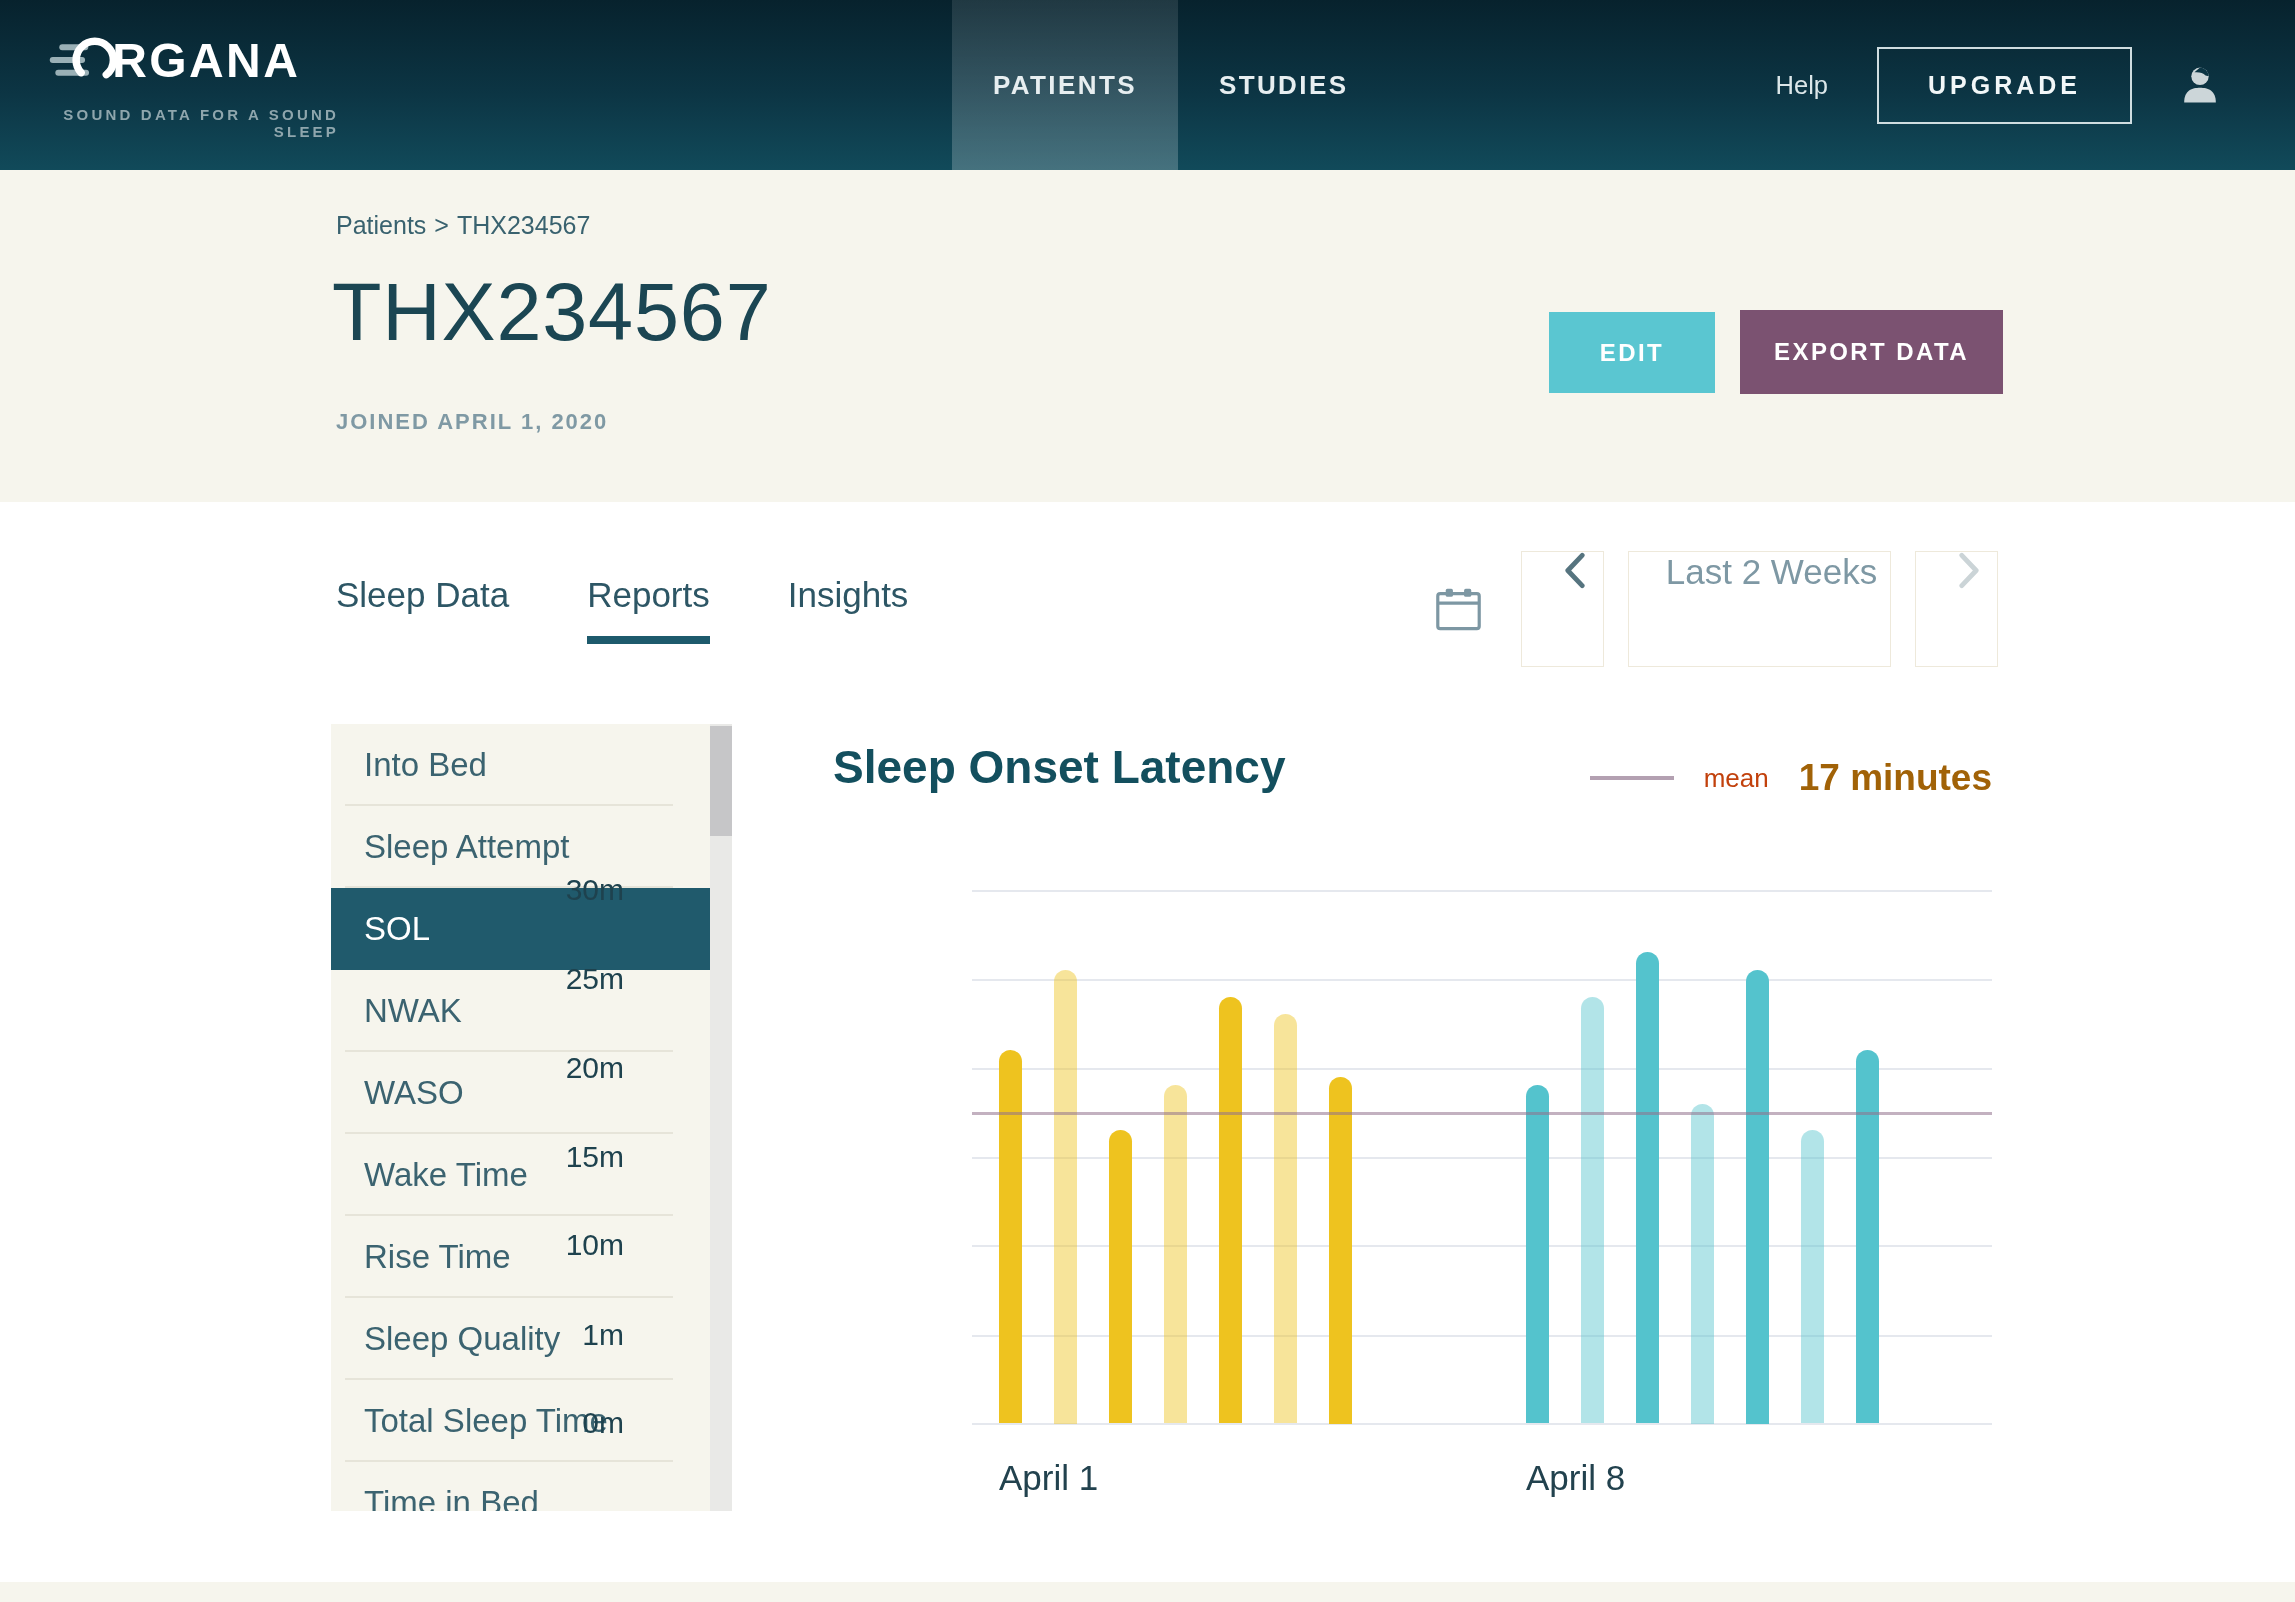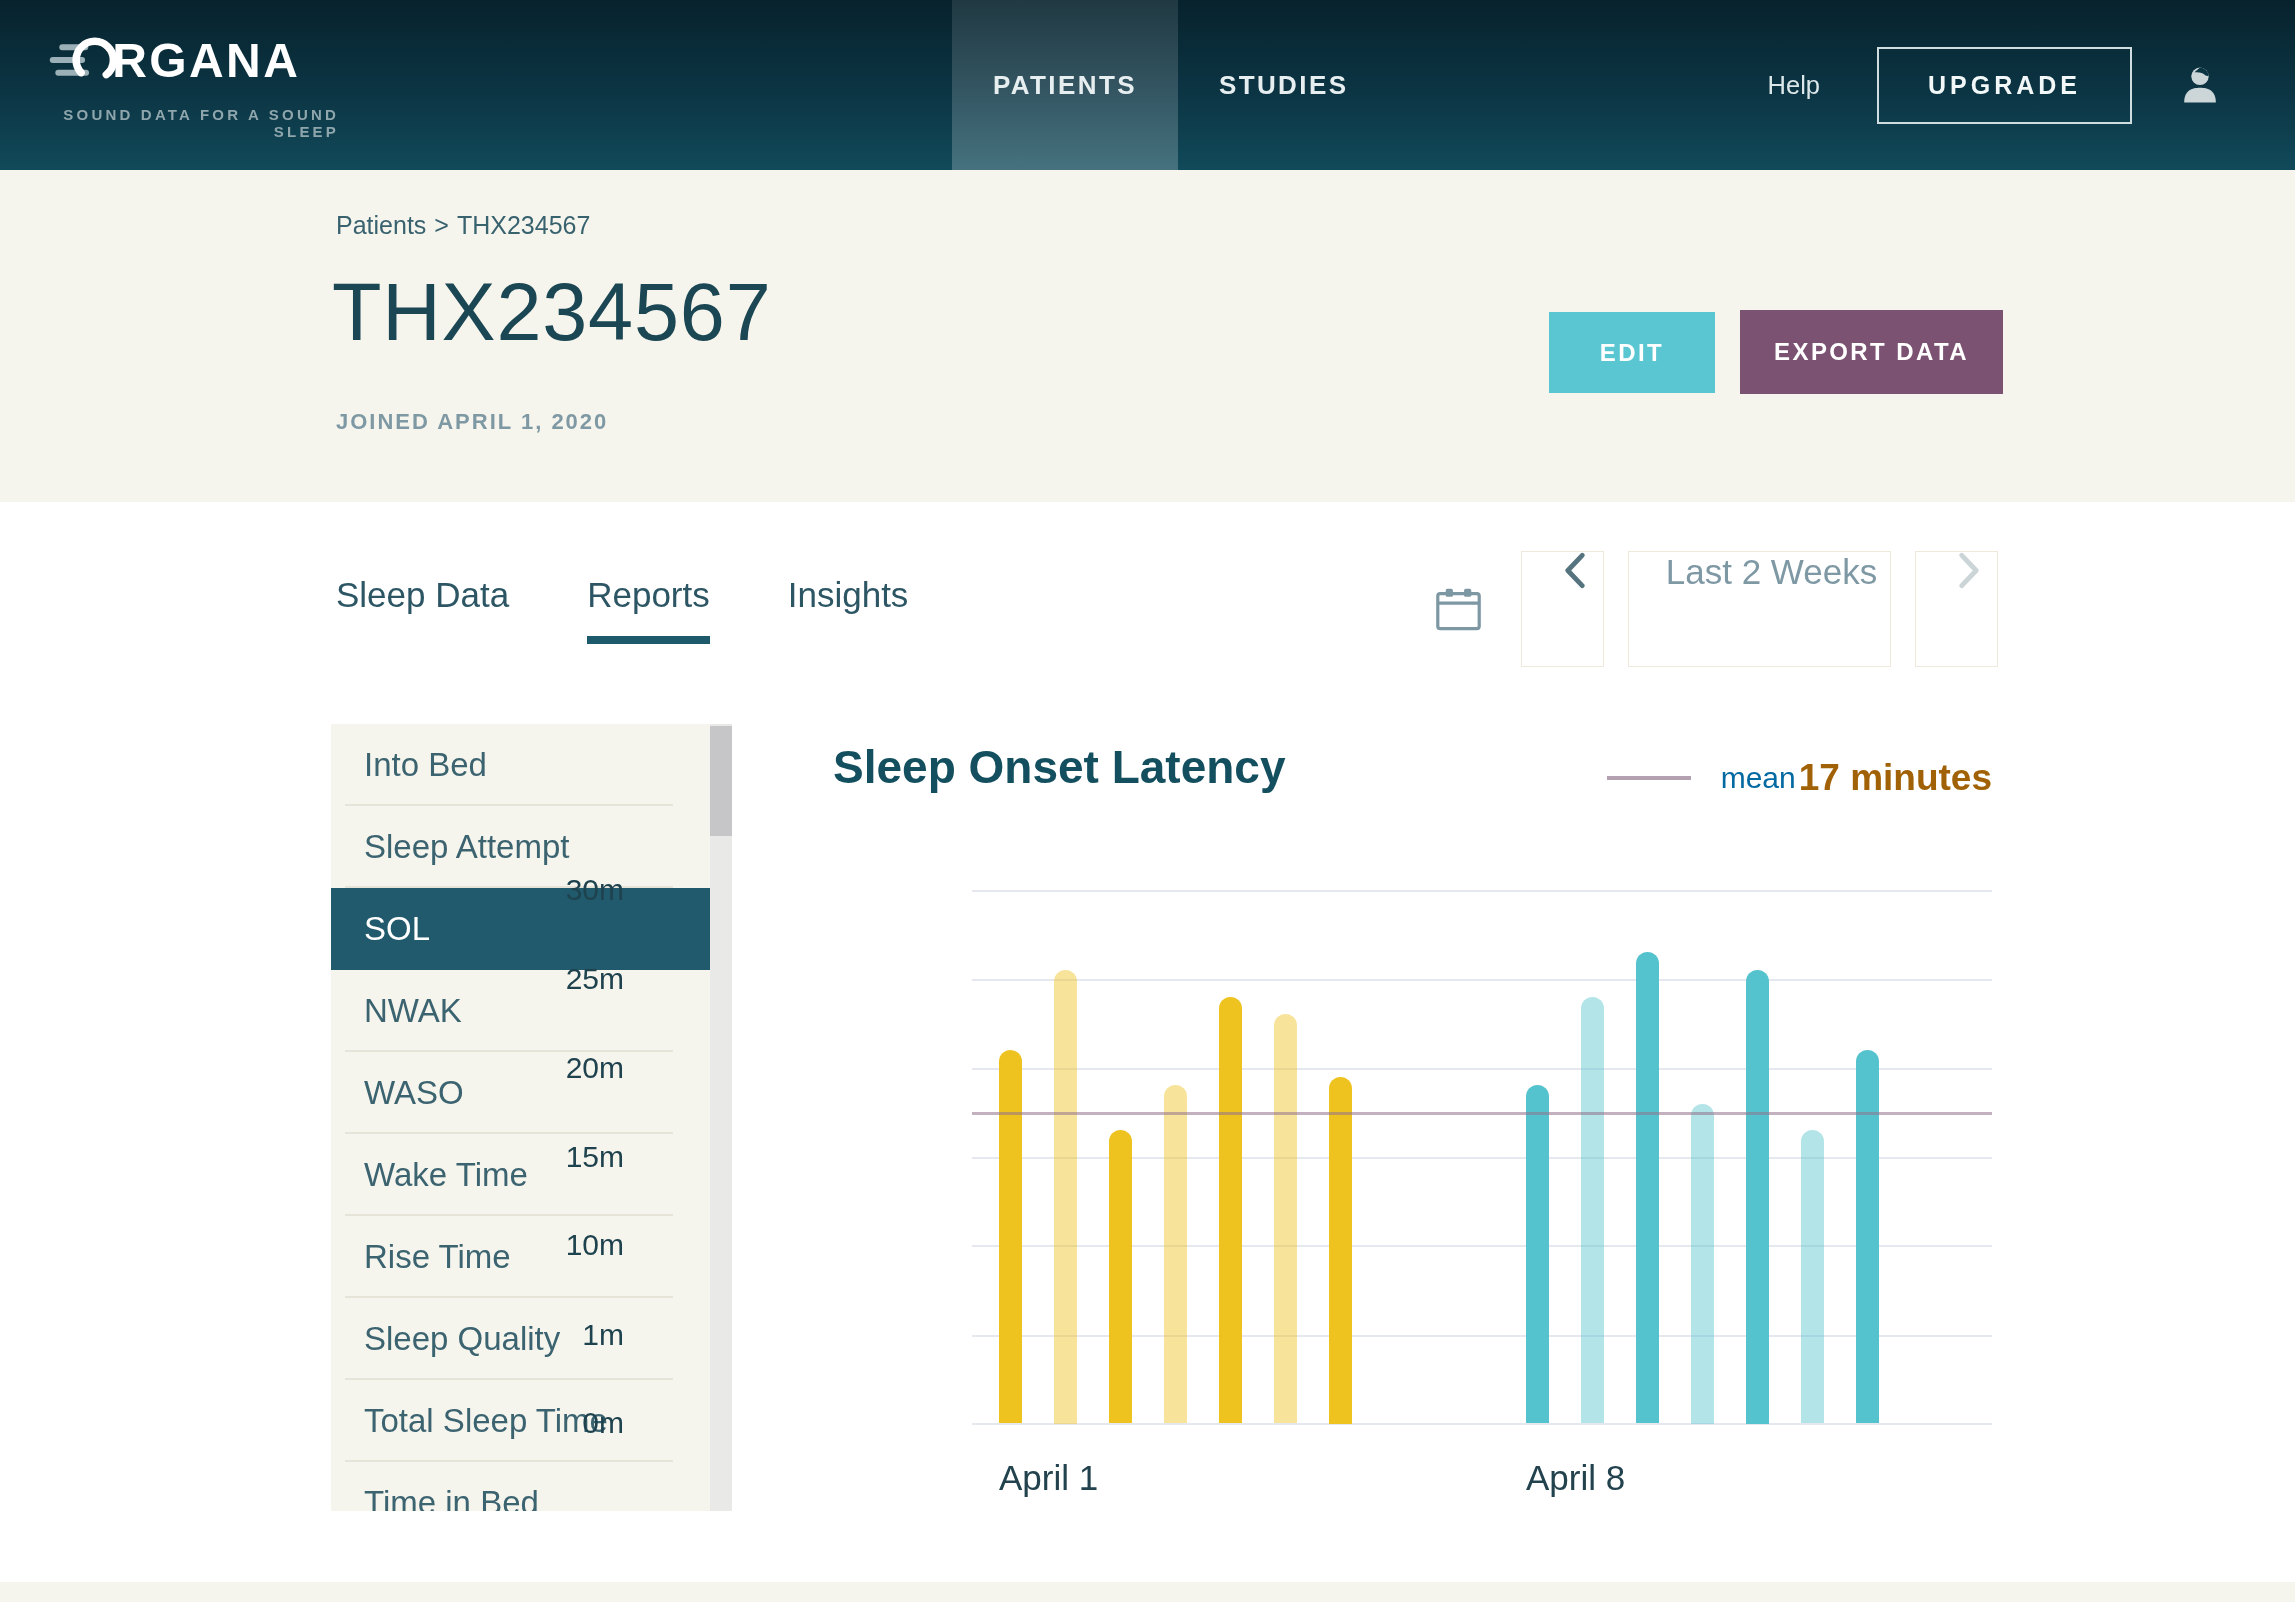--- a/index.html
+++ b/index.html
@@ -35,21 +35,21 @@
     background:linear-gradient(180deg, rgba(255,255,255,0.10), rgba(255,255,255,0.22));
   }
   .header-right {
     position:absolute; right:76px; top:0; height:170px;
     display:flex; align-items:center; gap:49px;
   }
   .help-link { color:#dce7e9; font-size:25.5px; cursor:pointer; }
   .upgrade-btn {
     border:2.4px solid #cfdde0; background:transparent; color:#f2f7f8;
     font-size:25px; font-weight:bold; letter-spacing:4px;
-    padding:22px 49px; cursor:pointer; font-family:inherit;margin-left:8px;
+    padding:22px 49px; cursor:pointer; font-family:inherit;
   }
   .avatar-icon { width:38px; height:38px; cursor:pointer; }
 
   
   .hero { position:absolute; top:170px; left:0; width:2295px; height:332px; background:#f6f5ed; }
   .breadcrumb { position:absolute; left:336px; top:41px; font-size:25px; color:#39626f; }
   .breadcrumb .crumb { cursor:pointer; }
   .breadcrumb .sep { margin:0 8px; }
   .patient-title {
     position:absolute; left:332px; top:96px;
@@ -105,21 +105,21 @@
 
   
   .chart-title {
     position:absolute; left:833px; top:238px;
     font-size:46px; font-weight:600; color:#134f5e;
   }
   .legend {
     position:absolute; right:303px; top:255px; display:flex; align-items:center;
   }
   .legend-swatch { width:84px; height:4px; background:#bda4b4; margin-right:30px; }
-  .legend-label { font-size:30px; color:#0369a1; margin-right:3px; }
+  .legend-label { font-size:26px; color:#c2410c; margin-right:30px; }
   .legend-value { font-size:37px; font-weight:bold; color:#a16207; }
 
   .plot { position:absolute; left:972px; top:388px; width:1020px; height:533px; }
   .gridline { position:absolute; left:0; width:100%; height:1.6px; background:#e5e8ee; }
   .ytick {
     position:absolute; right:1368px; 
     width:159px; text-align:right; font-size:30px; color:#1e424e;
     transform:translateY(-50%);
   }
   .mean-line { position:absolute; left:0; width:100%; height:3.2px; background:rgba(146,113,141,0.55); }

